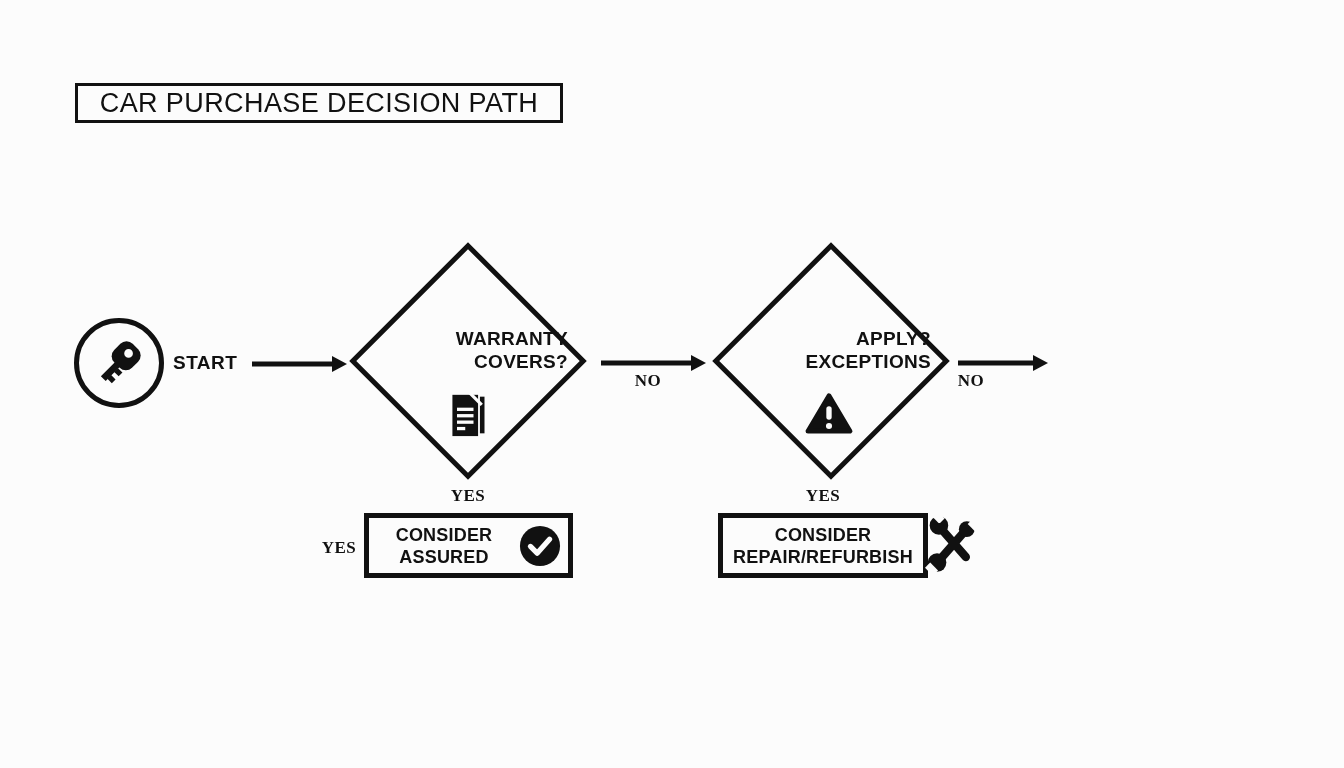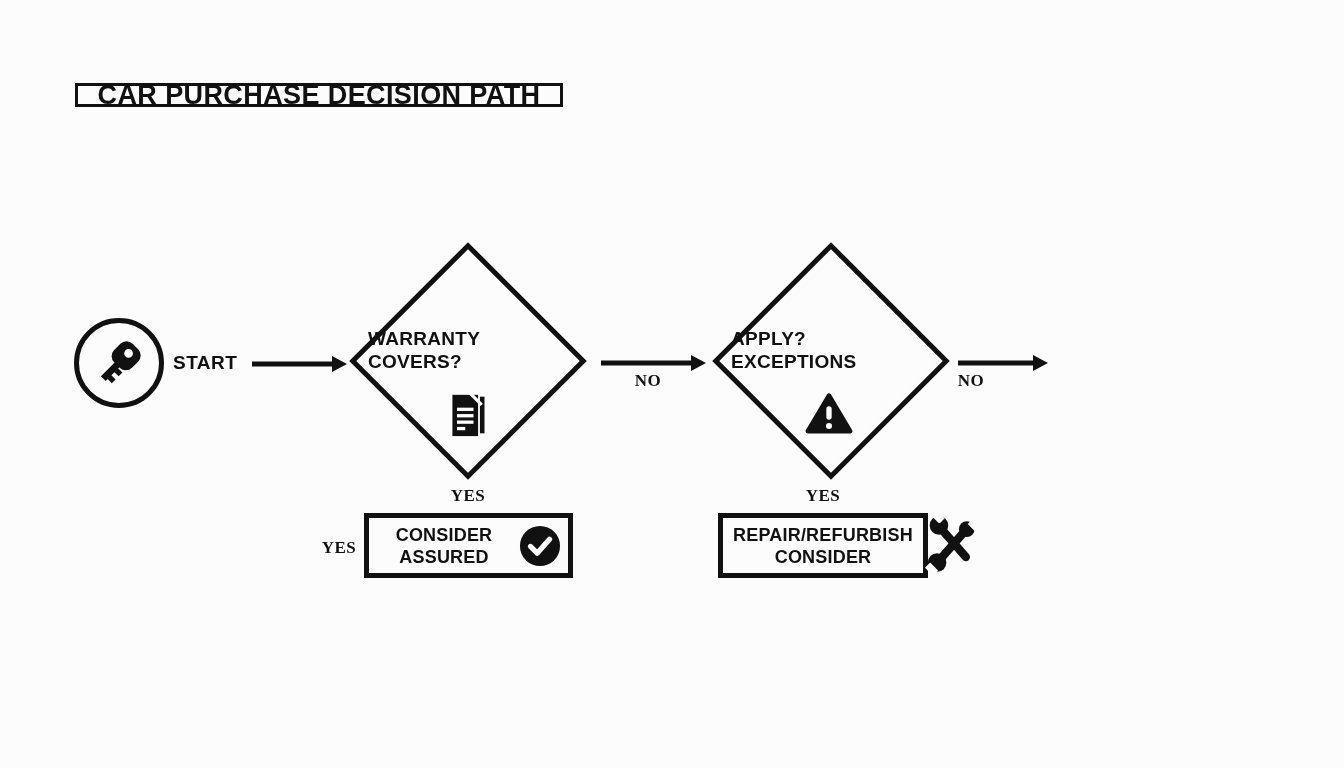--- a/index.html
+++ b/index.html
@@ -3,39 +3,39 @@
 <meta charset="utf-8">
 <style>
   html,body{margin:0;padding:0;}
   .canvas{
     position:relative;width:1344px;height:768px;background:#fcfcfc;
     overflow:hidden;font-family:"Liberation Sans",sans-serif;color:#111;
   }
   .abs{position:absolute;}
   .layer{position:absolute;left:0;top:0;}
   .title-box{
-    left:75px;top:83px;width:488px;height:24px;border:3px solid #111;
+    left:75px;top:83px;width:488px;height:40px;border:3px solid #111;
     display:flex;align-items:center;justify-content:center;
-    font-size:27px;font-weight:bold;letter-spacing:.4px;white-space:nowrap;
+    font-size:27px;font-weight:normal;letter-spacing:.4px;white-space:nowrap;
     background:#fcfcfc;box-sizing:border-box;
   }
   .start-circle{
     left:74px;top:318px;width:90px;height:90px;border:5px solid #111;
     border-radius:50%;display:flex;align-items:center;justify-content:center;
     background:#fcfcfc;box-sizing:border-box;
   }
   .start-label{left:173px;top:352px;font-size:19px;font-weight:bold;letter-spacing:.5px;}
   .diamond{
     width:168px;height:168px;border:5px solid #111;background:#fcfcfc;
     transform:rotate(45deg);box-sizing:border-box;
   }
   .d1{left:384px;top:277px;}
   .d2{left:747px;top:277px;}
   .d-label{
-    text-align:left;font-weight:bold;font-size:19px;line-height:23px;
+    text-align:right;font-weight:bold;font-size:19px;line-height:23px;
     letter-spacing:.3px;width:200px;
   }
   .d-label span{display:block;}
   .edge-label{font-size:17px;font-weight:bold;transform:translateX(-50%);letter-spacing:.4px;font-family:Liberation Serif, serif;}
   .rbox{
     border:5px solid #111;background:#fcfcfc;display:flex;align-items:center;
     box-sizing:border-box;font-weight:bold;font-size:18px;line-height:22px;letter-spacing:.2px;
   }
   .rbox .txt{flex:1;text-align:center;}
   .rbox .txt span{display:block;}
@@ -117,22 +117,22 @@
       <span>ASSURED</span>
     </div>
     <svg class="icon" style="margin-right:7px;" width="42" height="42" viewBox="0 0 44 44">
       <circle cx="22" cy="22" r="21" fill="#111"></circle>
       <path d="M12 22.5 L19 29.5 L32 15" fill="none" stroke="#fcfcfc" stroke-width="5.5" stroke-linecap="round" stroke-linejoin="round"></path>
     </svg>
   </div>
 
   <div class="abs rbox box-consider">
     <div class="txt">
+      <span>CONSIDER</span>
       <span>REPAIR/REFURBISH</span>
-      <span>CONSIDER</span>
     </div>
   </div>
   <svg class="abs" style="left:925px;top:512px;" width="52" height="64" viewBox="0 0 56 68">
 
     <circle cx="15" cy="14" r="10" fill="#111"></circle>
     <rect x="8" y="1" width="12" height="8" fill="#fcfcfc" transform="rotate(45 14 5)"></rect>
     <line x1="16" y1="16" x2="44" y2="48" stroke="#111" stroke-width="9" stroke-linecap="round"></line>
 
     <line x1="15" y1="52" x2="43" y2="20" stroke="#111" stroke-width="9"></line>
     <circle cx="13" cy="54" r="10" fill="#111"></circle>

